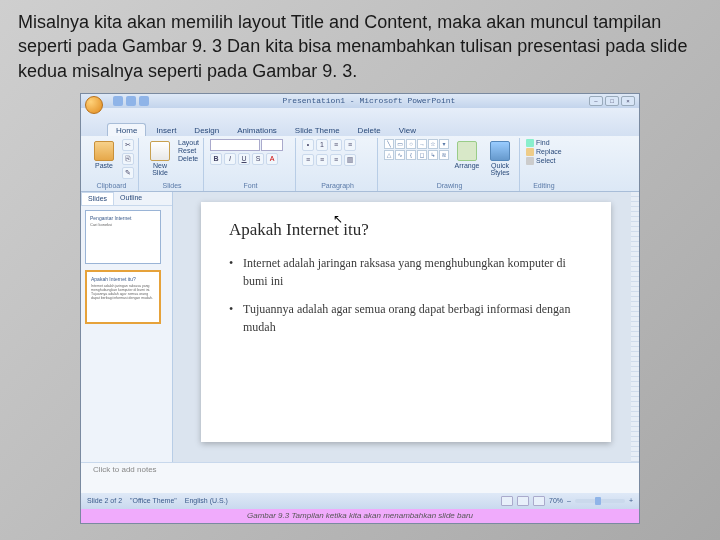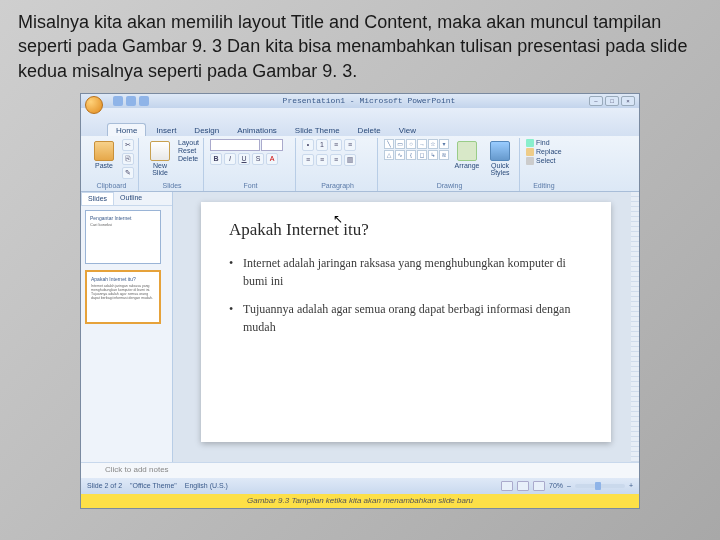--- a/index.html
+++ b/index.html
@@ -191,45 +191,45 @@
     position: absolute;
     left: 160px; top: 20px;
     font-size: 12px; color: #000;
   }
   .ruler-v {
     position: absolute; right: 0; top: 0; bottom: 0;
     width: 8px; background: repeating-linear-gradient(#e8eef6, #e8eef6 4px, #d0dcec 4px, #d0dcec 5px);
   }
 
   .notes-bar {
-    height: 16px;
+    height: 31px;
     background: #f4f7fb;
     border-top: 1px solid #c8d8ec;
-    padding: 2px 24px;
+    padding: 2px 12px;
     font-size: 8px; color: #888;
   }
   .statusbar {
     height: 16px;
     background: linear-gradient(#dfe9f7, #c9d9ee);
     display: flex; align-items: center;
     padding: 0 6px;
     font-size: 7px; color: #3a5a8a;
     gap: 8px;
   }
   .status-right { margin-left: auto; display: flex; gap: 4px; align-items: center; }
   .view-btn { width: 12px; height: 10px; background: #e8f0fa; border: 1px solid #aac; border-radius: 1px; }
   .zoom-track { width: 50px; height: 4px; background: #cad9ec; border-radius: 2px; position: relative; }
   .zoom-thumb { position: absolute; left: 40%; top: -2px; width: 6px; height: 8px; background: #8fb4e8; border-radius: 1px; }
 
   .caption {
     text-align: center;
     font-size: 8px;
     font-style: italic;
     color: #555;
-    background: #fde047;
+    background: #f0abfc;
     padding: 2px 0 3px 0;
   }
 </style>
 </head>
 <body>
 
 <div class="intro-text">Misalnya kita akan memilih layout Title and Content, maka akan muncul tampilan seperti pada Gambar 9. 3 Dan kita bisa menambahkan tulisan presentasi pada slide kedua misalnya seperti pada Gambar 9. 3.</div>
 
 <div class="app-frame">
 

